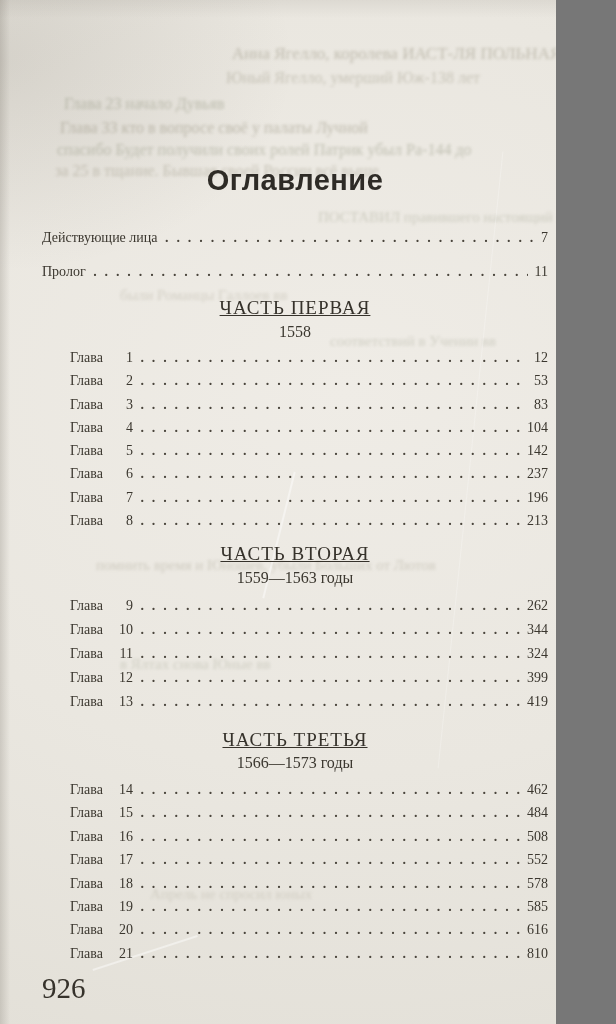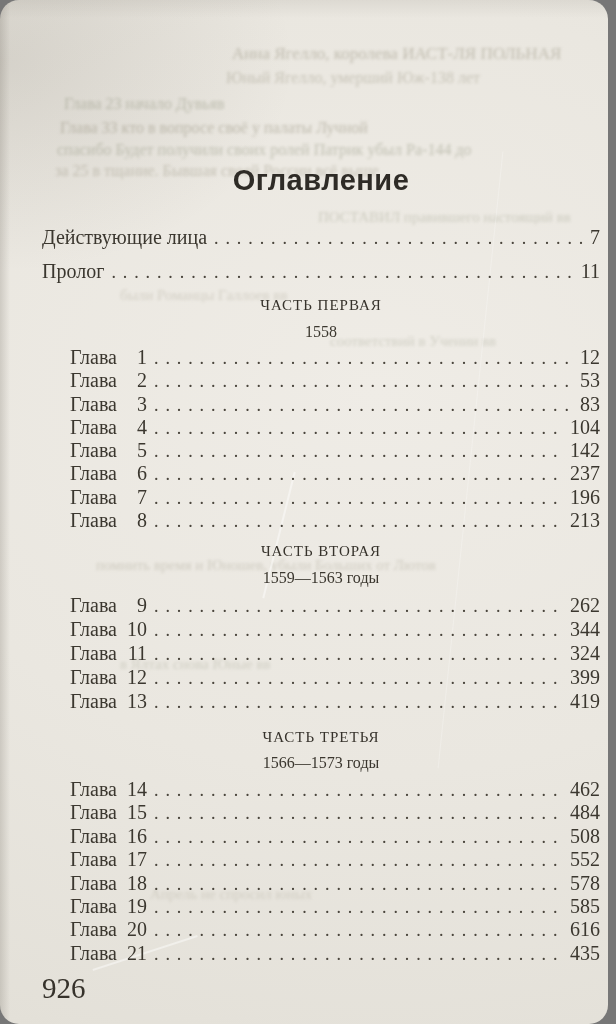--- a/index.html
+++ b/index.html
@@ -1,27 +1,26 @@
 <!DOCTYPE html>
 <html><head>
 <meta charset="utf-8">
 <style>
   html,body{margin:0;padding:0;background:#777;}
   #sheet{
     position:relative;
-    width:608px;height:1024px;
+    width:556px;height:1024px;
     overflow:hidden;
     font-family:"Liberation Serif", serif;
     color:#3b372f;
     background:
       linear-gradient(90deg, rgba(104,98,88,.22) 0, rgba(104,98,88,0) 10px),
       linear-gradient(180deg, rgba(104,98,88,.10) 0, rgba(104,98,88,0) 18px),
       radial-gradient(420px 300px at 0% 6%, rgba(110,104,92,.16), rgba(110,104,92,0) 70%),
       radial-gradient(900px 700px at 62% 38%, #efece6 0%, #eae7e0 55%, #e3e0d8 100%);
-    border-radius: 19px;
   }
   
   .ghost{
     position:absolute;
     font-family:"Liberation Serif", serif;
     white-space:nowrap;
     color:#96917e;
     filter:blur(1.4px);
     transform:skewX(-2deg);
     pointer-events:none;
@@ -52,41 +51,42 @@
     font-weight:bold;
     font-size:29px;
     letter-spacing:.5px;
     color:#2e2b26;
   }
   .front{position:absolute;left:0;right:0;top:226px;}
   .front .toc-row{height:34px;}
   .part-head{
     position:absolute;left:0;right:0;
     text-align:center;
-    font-size:15px;
+    font-size:19px;
     letter-spacing:1px;
     color:#36322b;
+    text-decoration:underline;
   }
   .part-sub{
     position:absolute;left:0;right:0;
     text-align:center;
     font-size:16px;
     color:#3b372f;
   }
   #p1h{top:297px;} #p1s{top:323px;}
   #p2h{top:543px;text-align:center;} #p2s{top:569px;}
   #p3h{top:729px;} #p3s{top:754px;}
   .chapters{position:absolute;left:0;right:0;margin-left:28px;}
   #p1c{top:346px;} #p1c .toc-row{height:23.3px;}
   #p2c{top:594px;} #p2c .toc-row{height:24px;}
   #p3c{top:778px;} #p3c .toc-row{height:23.4px;}
   .toc-row{
     display:flex;
     align-items:baseline;
-    font-size:20px;
+    font-size:14px;
     overflow:hidden;
   }
   .chnum{
     display:inline-block;
     width:25px;
     text-align:right;
     margin-left:5px;
   }
   .dots{
     flex:1;
@@ -276,21 +276,21 @@
       <div class="toc-row">
         <span>Глава</span>
           <span class="chnum">20</span>
         <span class="dots"></span>
         <span class="pg">616</span>
       </div>
       <div class="toc-row">
         <span>Глава</span>
           <span class="chnum">21</span>
         <span class="dots"></span>
-        <span class="pg">435</span>
+        <span class="pg">810</span>
       </div>
     </div>
 
   </div>
 
   <div class="folio">926</div>
 
 </div>
 
 </body></html>

